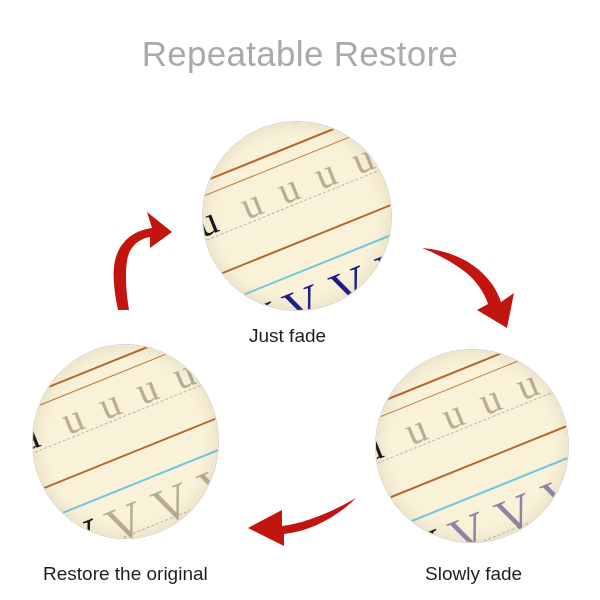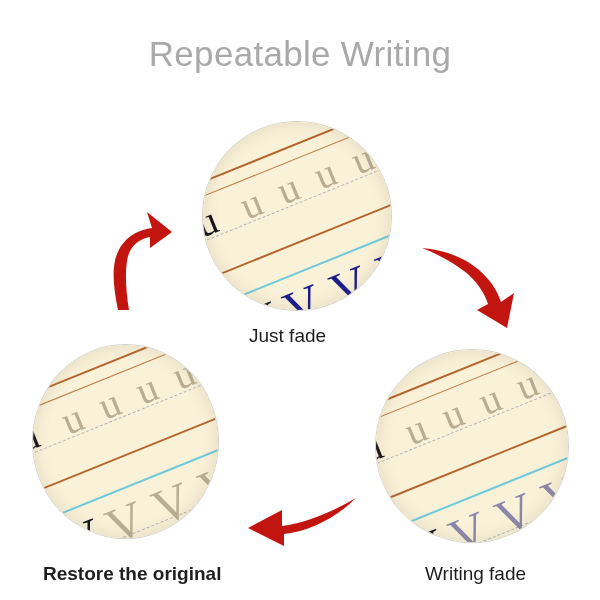--- a/index.html
+++ b/index.html
@@ -91,21 +91,21 @@
   }
 
   
   .arrow{position:absolute;}
 </style>
 </head>
 <body>
 
 <div id="stage">
 
-  <div class="title">Repeatable Writing</div>
+  <div class="title">Repeatable Restore</div>
 
   <div class="circle" style="left:203px;top:122px;width:188px;height:188px;">
     <div class="paper-tint"></div>
     <div class="sheet">
 
       <div class="rule solid-brown" style="top:120px;"></div>
       <div class="rule solid-brown-thin" style="top:134px;"></div>
       <div class="rule dash" style="top:176px;"></div>
       <div class="rule solid-brown" style="top:212px;"></div>
 
@@ -190,16 +190,16 @@
     </svg>
   </div>
 
   <div class="arrow" style="left:246px;top:496px;width:110px;height:56px;">
     <svg width="110" height="56" viewBox="0 0 110 56">
       <path d="M110 2 C86 16, 60 27, 36 30 L36 14 L2 32 L38 50 L38 38 C64 35, 90 22, 110 2 Z" fill="#c2150f"></path>
     </svg>
   </div>
 
   <div class="caption" style="left:249px;top:325px;">Just fade</div>
-  <div class="caption" style="left:425px;top:563px;">Writing fade</div>
-  <div class="caption" style="left:43px;top:563px;font-weight:bold;">Restore the original</div>
+  <div class="caption" style="left:425px;top:563px;">Slowly fade</div>
+  <div class="caption" style="left:43px;top:563px;">Restore the original</div>
 
 </div>
 
 </body></html>

